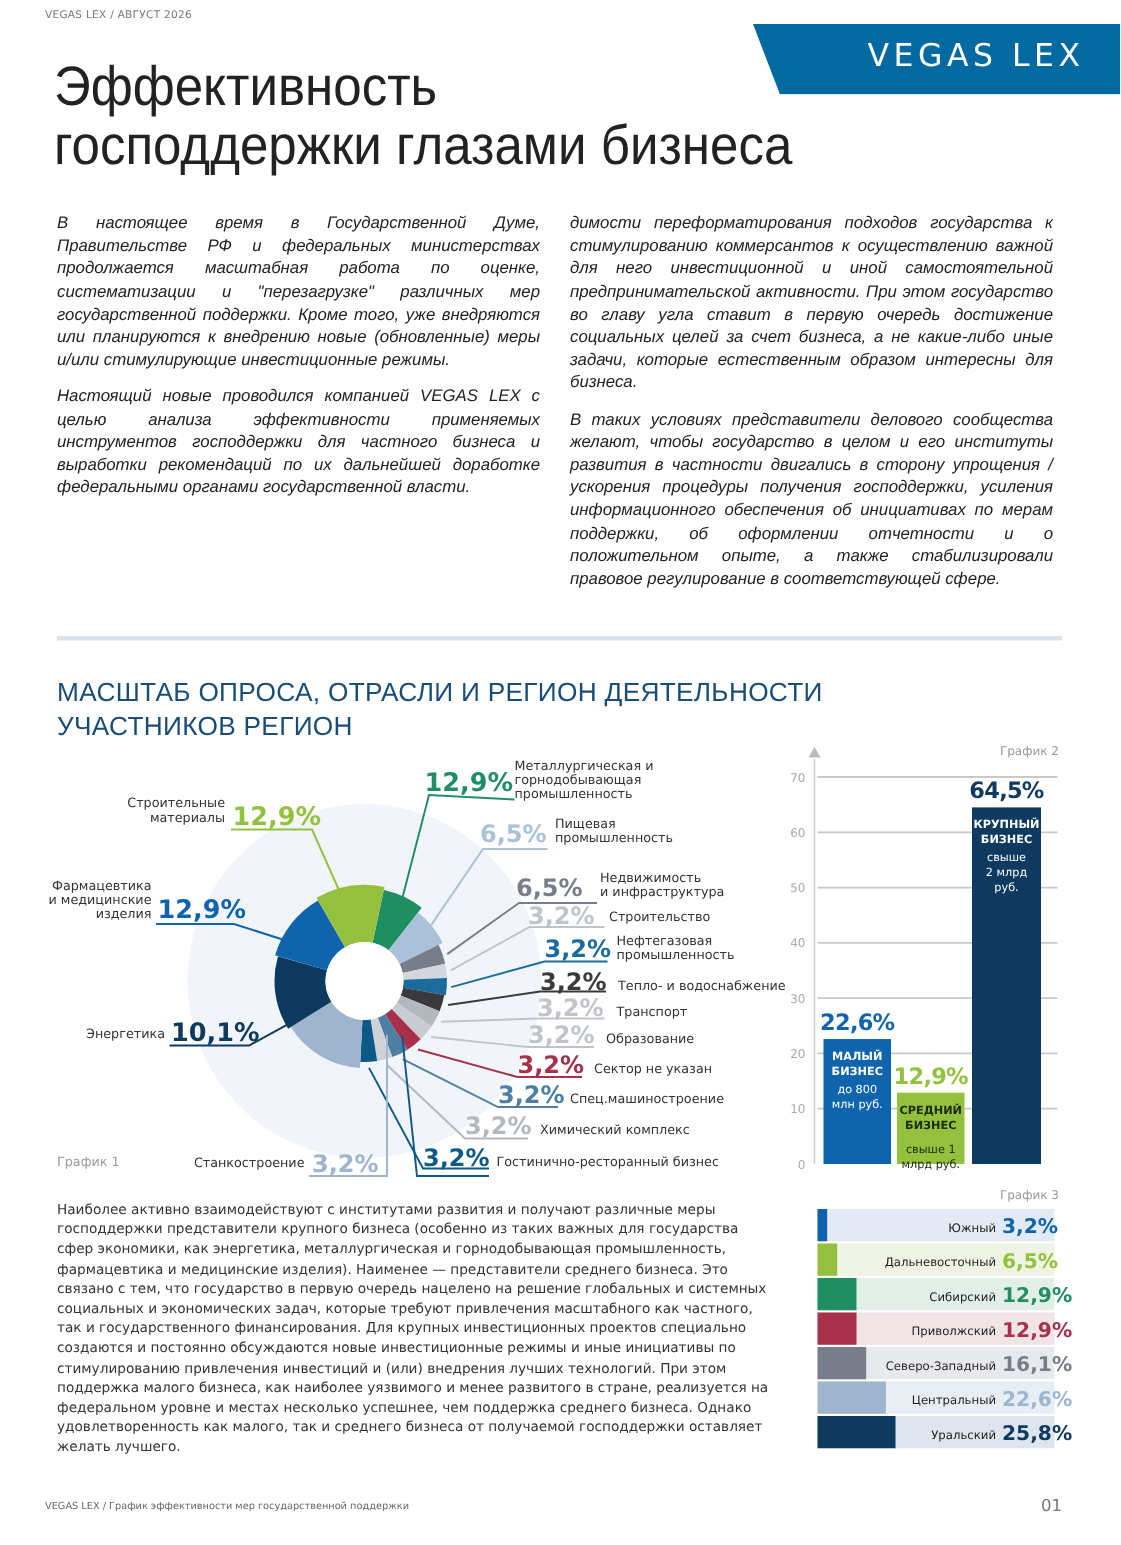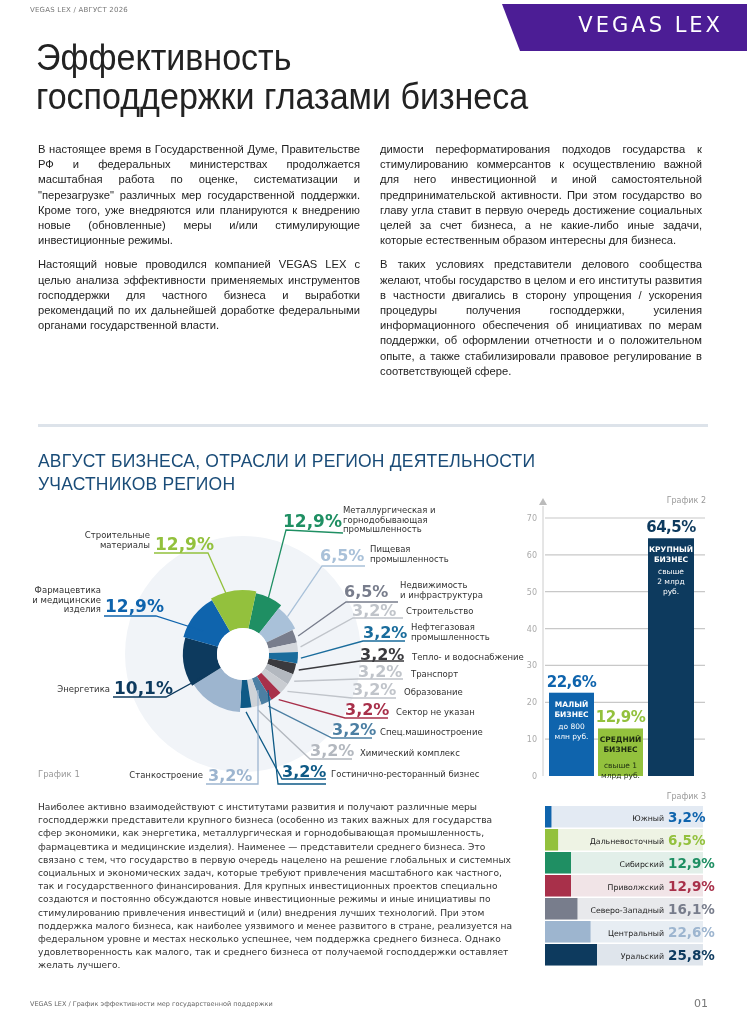--- a/index.html
+++ b/index.html
@@ -1,21 +1,21 @@
 <!DOCTYPE html>
 <html><head>
 <meta charset="utf-8">
 <style>
   * { box-sizing: border-box; margin: 0; padding: 0; }
   body { width: 747px; height: 1030px; background: #fff; font-family: "DejaVu Sans", sans-serif; color: #222; position: relative; overflow: hidden; }
   .hdr-small { position: absolute; left: 30px; top: 6px; font-size: 7px; color: #777; letter-spacing: 0.2px; }
-  .logo-box { position: absolute; left: 502px; top: 4px; width: 245px; height: 47px; background: #4c1d95; clip-path: polygon(0 0, 100% 0, 100% 100%, 18px 100%); }
+  .logo-box { position: absolute; left: 502px; top: 16px; width: 245px; height: 47px; background: #0369a1; clip-path: polygon(0 0, 100% 0, 100% 100%, 18px 100%); }
   .logo-text { position: absolute; right: 24px; top: 9px; font-family: "DejaVu Sans", sans-serif; font-size: 21px; letter-spacing: 3px; color: #fff; }
   .title { position: absolute; left: 36px; top: 38px; font-family: "Liberation Sans Narrow", "Liberation Sans", sans-serif; font-weight: 300; font-size: 37px; line-height: 39px; color: #222; transform: scaleX(0.92); transform-origin: left top; }
-  .col { position: absolute; top: 142px; width: 322px; font-family: "Liberation Sans", sans-serif; font-size: 11.2px; line-height: 15.2px; color: #222; text-align: justify; }
+  .col { position: absolute; top: 142px; width: 322px; font-family: "Liberation Sans", sans-serif; font-size: 11.2px; line-height: 15.2px; color: #222; text-align: justify; font-style: italic; }
   .col p { margin-bottom: 9px; }
   .col1 { left: 38px; }
   .col2 { left: 380px; }
   .divider { position: absolute; left: 38px; top: 424px; width: 670px; height: 3px; background: #dde3ea; }
   .sec-title { position: absolute; left: 38px; top: 450px; width: 560px; font-family: "Liberation Sans", sans-serif; font-size: 17.5px; line-height: 23px; color: #1a4c78; letter-spacing: 0.2px; }
   svg text { font-family: "DejaVu Sans", sans-serif; }
   .chart-svg { position: absolute; left: 0; top: 0; }
   .body2 { position: absolute; left: 38px; top: 801px; width: 480px; font-family: "DejaVu Sans", sans-serif; font-size: 9.1px; line-height: 13.2px; color: #333; }
   .footer { position: absolute; left: 30px; top: 1000px; font-size: 6.5px; color: #666; }
   .pageno { position: absolute; left: 694px; top: 997px; font-size: 11px; color: #777; }
@@ -36,21 +36,21 @@
   <p>В настоящее время в Государственной Думе, Правительстве РФ и федеральных министерствах продолжается масштабная работа по оценке, систематизации и "перезагрузке" различных мер государственной поддержки. Кроме того, уже внедряются или планируются к внедрению новые (обновленные) меры и/или стимулирующие инвестиционные режимы.</p>
   <p>Настоящий новые проводился компанией VEGAS LEX с целью анализа эффективности применяемых инструментов господдержки для частного бизнеса и выработки рекомендаций по их дальнейшей доработке федеральными органами государственной власти.</p>
 </div>
 <div class="col col2">
   <p>димости переформатирования подходов государства к стимулированию коммерсантов к осуществлению важной для него инвестиционной и иной самостоятельной предпринимательской активности. При этом государство во главу угла ставит в первую очередь достижение социальных целей за счет бизнеса, а не какие-либо иные задачи, которые естественным образом интересны для бизнеса.</p>
   <p>В таких условиях представители делового сообщества желают, чтобы государство в целом и его институты развития в частности двигались в сторону упрощения / ускорения процедуры получения господдержки, усиления информационного обеспечения об инициативах по мерам поддержки, об оформлении отчетности и о положительном опыте, а также стабилизировали правовое регулирование в соответствующей сфере.</p>
 </div>
 
 <div class="divider"></div>
 <div class="sec-title">
-  <div>АВГУСТ БИЗНЕСА, ОТРАСЛИ И РЕГИОН ДЕЯТЕЛЬНОСТИ</div>
+  <div>МАСШТАБ ОПРОСА, ОТРАСЛИ И РЕГИОН ДЕЯТЕЛЬНОСТИ</div>
   <div>УЧАСТНИКОВ РЕГИОН</div>
 </div>
 
 <svg class="chart-svg" id="charts" width="747" height="1030">
     <circle cx="243" cy="654" r="118" fill="#f1f4f8"></circle>
     <path d="M255.89052483070108,593.354848754504 A62,62 0 0 1 281.1710114701908,605.1433332763833 L259.0071983584671,633.5117204062252 A26,26 0 0 0 248.40570396126174,628.5681623809211 Z" fill="#1f8f63"></path>
     <path d="M278.7083655688882,608.2953762908102 A58,58 0 0 1 295.1300546853517,628.5744734862335 L266.3686452037783,642.602350183484 A26,26 0 0 0 259.0071983584671,633.5117204062252 Z" fill="#a9c1d9"></path>
     <path d="M292.4336725464542,629.8895869266007 A55,55 0 0 1 296.7981180403593,642.5648570050232 L268.4318376190789,648.5942960387382 A26,26 0 0 0 266.3686452037783,642.602350183484 Z" fill="#787d8c"></path>
     <path d="M296.7981180403593,642.5648570050232 A55,55 0 0 1 297.9664954860503,652.0805276813625 L268.9841615024965,653.092613085735 A26,26 0 0 0 268.4318376190789,648.5942960387382 Z" fill="#d3d6db"></path>
     <path d="M297.9664954860503,652.0805276813625 A55,55 0 0 1 297.1644264156714,663.5506497716812 L268.6050015783174,658.5148526193402 A26,26 0 0 0 268.9841615024965,653.092613085735 Z" fill="#1a6c9c"></path>

